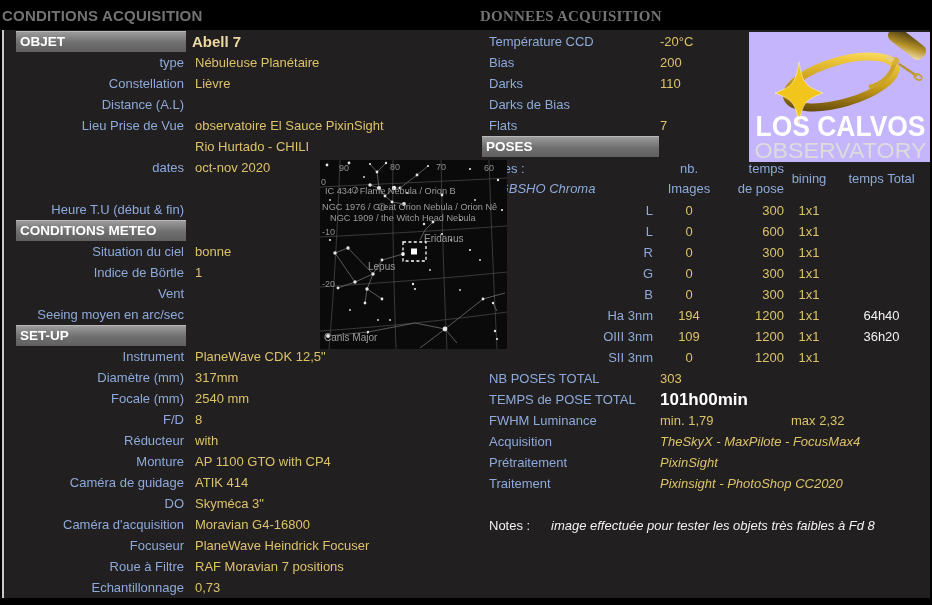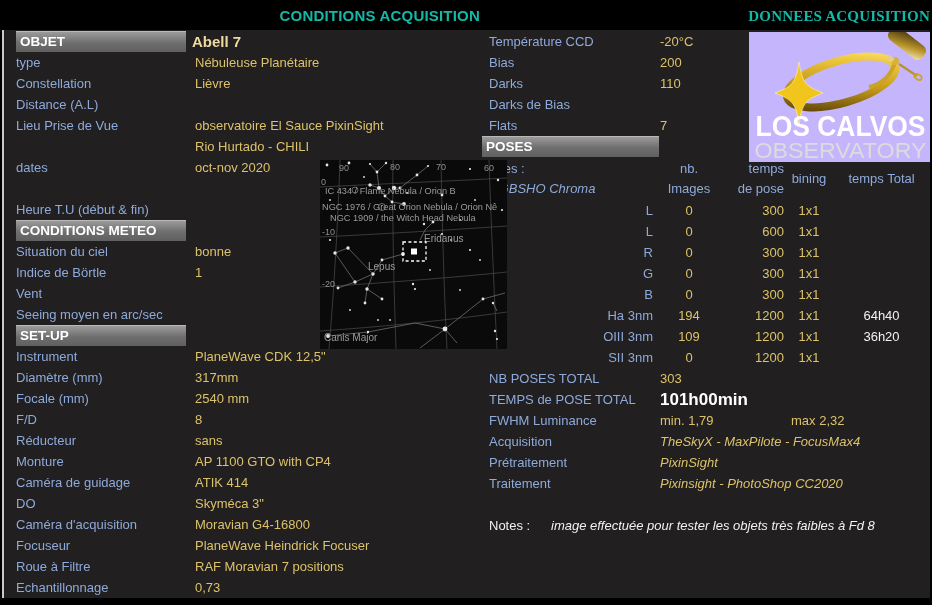--- a/index.html
+++ b/index.html
@@ -1,28 +1,28 @@
 <!DOCTYPE html>
 <html><head>
 <meta charset="utf-8">
 <style>
   html,body{margin:0;padding:0;background:#000;}
   .sheet{position:relative;width:932px;height:605px;background:#211f1f;overflow:hidden;
          font-family:"Liberation Sans",sans-serif;border:2px solid #000;box-sizing:border-box;}
   .titlebar{position:absolute;left:0;top:0;width:100%;height:28px;background:#000;}
-  .title{position:absolute;top:0;height:28px;line-height:28px;color:#14b8a6;font-weight:bold;
-         font-size:15px;text-align:right;letter-spacing:.2px;}
+  .title{position:absolute;top:0;height:28px;line-height:28px;color:#737373;font-weight:bold;
+         font-size:15px;text-align:left;letter-spacing:.2px;}
   .title.l{left:0;width:478px;}
   .title.r{left:478px;width:450px;font-family:Liberation Serif, serif;}
   .leftline{position:absolute;left:0;top:28px;width:2px;bottom:5px;background:#c9c9c9;}
   .bottomline{position:absolute;left:0;bottom:0;width:100%;height:5px;background:#000;}
 
   .col-left{position:absolute;left:14px;top:29px;width:476px;}
   .row{display:flex;height:21px;align-items:center;font-size:13px;}
-  .lbl{width:168px;padding-right:5px;color:#8eaadb;white-space:nowrap;flex:none;}
+  .lbl{width:168px;text-align:right;padding-right:5px;color:#8eaadb;white-space:nowrap;flex:none;}
   .val{padding-left:6px;color:#dcc26a;white-space:nowrap;}
   .bar{width:170px;height:21px;line-height:20px;flex:none;box-sizing:border-box;padding-left:4px;
        background:linear-gradient(180deg,#9b9b9b 0%,#6e6e6e 55%,#606060 100%);
        border-top:1px solid #b9b9b9;color:#fff;font-weight:bold;font-size:13.5px;}
   .object-name{font-weight:bold;font-size:15px;color:#ecd9a0;}
 
   .col-right{position:absolute;left:480px;top:29px;width:450px;}
   .rrow{display:flex;height:21px;align-items:center;font-size:13px;}
   .rlbl{width:172px;padding-left:7px;color:#8eaadb;white-space:nowrap;flex:none;box-sizing:border-box;}
   .rval{padding-left:6px;color:#dcc26a;white-space:nowrap;}
@@ -131,21 +131,21 @@
     <div class="row">
         <div class="lbl">Focale (mm)</div>
         <div class="val">2540 mm</div>
       </div>
     <div class="row">
         <div class="lbl">F/D</div>
         <div class="val">8</div>
       </div>
     <div class="row">
         <div class="lbl">Réducteur</div>
-        <div class="val">sans</div>
+        <div class="val">with</div>
       </div>
     <div class="row">
         <div class="lbl">Monture</div>
         <div class="val">AP 1100 GTO with CP4</div>
       </div>
     <div class="row">
         <div class="lbl">Caméra de guidage</div>
         <div class="val">ATIK 414</div>
       </div>
     <div class="row">

